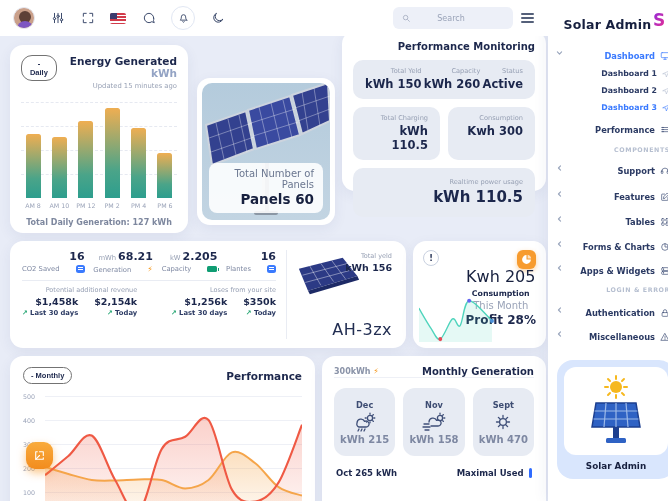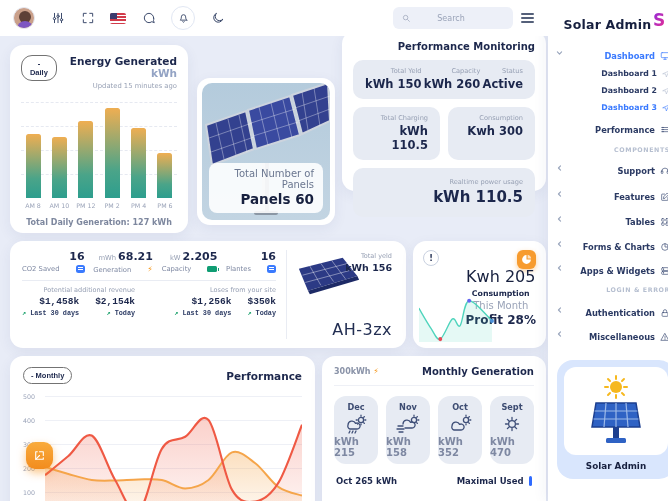--- a/index.html
+++ b/index.html
@@ -68,21 +68,21 @@
   .st-metrics { display:flex; justify-content:space-between; }
   .st-m { text-align:right; }
   .st-mv { font-size:11px; font-weight:bold; }
   .st-mv .u { font-size:6.8px; color:#97a0b4; font-weight:normal; margin-right:2px; }
   .st-ml { font-size:6.8px; color:#7e88a2; margin-top:2px; display:flex; align-items:center; justify-content:flex-end; gap:16px; }
   .st-div { border-top:1px solid #e9ecf3; margin:6px 0 5px; }
   .st-bottom { display:flex; justify-content:space-between; }
   .st-group { text-align:right; }
   .st-gt { font-size:6.5px; color:#97a0b4; }
   .st-gr { display:flex; gap:16px; justify-content:flex-end; margin-top:2px; }
-  .st-gc { text-align:right;font-family:Liberation Mono, monospace; }
+  .st-gc { text-align:right; }
   .st-gv { font-size:9.5px; font-weight:bold; }
   .st-gcap { font-size:6.8px; font-weight:bold; color:#2b3a63; margin-top:2px; }
   .up { color:#18a06a; }
   .st-vdiv { border-left:1px solid #e9ecf3; margin:0 10px 0 0; }
   .st-right { flex:1; position:relative; }
   .st-panel-lbl { position:absolute; right:2px; top:2px; text-align:right; }
   .st-code { position:absolute; right:2px; bottom:0; font-size:16px; color:#222e52; letter-spacing:.5px; }
   .badge-blue { display:inline-block; width:9px; height:8px; background:#3a7afe; border-radius:2.5px; position:relative; }
   .badge-blue::after { content:""; position:absolute; left:2px; top:2px; width:5px; height:1.2px; background:#fff; box-shadow:0 2px 0 #fff; }
   .bolt { color:#f59a23; font-size:8px; }
@@ -107,21 +107,21 @@
   .pf-title { font-size:10.5px; font-weight:bold; }
   .pchart { position:relative; margin-top:12px; margin-left:22px; height:120px; }
   .pgrid { position:absolute; left:0; right:0; border-top:1px solid #eef0f6; }
   .ptick { position:absolute; left:-22px; transform:translateY(-50%); font-size:6.3px; color:#9aa3b8; }
   .pchart svg { position:absolute; inset:0; width:100%; height:100%; }
   .fab { position:absolute; left:16px; top:86px; width:27px; height:27px; border-radius:9px; background:linear-gradient(#f9ab3c,#f28c1e); box-shadow:0 4px 9px rgba(247,155,46,.55); display:flex; align-items:center; justify-content:center; z-index:3; }
   .fab svg { width:13px; height:13px; stroke:#fff; stroke-width:2; fill:none; stroke-linecap:round; stroke-linejoin:round; }
 
   
   .c-month { left:322px; top:356px; width:224px; height:175px; padding:10px 12px; }
-  .mg-head { display:flex; justify-content:space-between; align-items:center; padding-bottom:8px; border-bottom:1px solid #eef0f6; }
+  .mg-head { display:flex; justify-content:space-between; align-items:center; padding-bottom:0; border-bottom:1px solid #eef0f6; }
   .mg-badge { font-size:8px; color:#8a93a8; font-weight:bold; }
   .mg-title { font-size:10px; font-weight:bold; }
   .mg-tiles { display:flex; gap:8px; margin-top:10px; }
   .mg-tile { flex:1; height:68px; background:#e7ebf3; border-radius:12px; display:flex; flex-direction:column; align-items:center; justify-content:center; gap:2px; }
   .mg-mon { font-size:8.2px; font-weight:bold; color:#3d4c72; }
   .mg-tile svg { width:24px; height:20px; stroke:#3f4f78; stroke-width:1.3; fill:none; stroke-linecap:round; stroke-linejoin:round; }
   .mg-val { font-size:10px; color:#7e88a2; font-weight:bold; }
   .mg-foot { display:flex; justify-content:space-between; align-items:center; margin-top:12px; padding:0 2px;gap:6px; }
   .mg-fl { font-size:8.5px; font-weight:bold; }
   .mg-fr { font-size:8.5px; font-weight:bold; display:flex; align-items:center; gap:5px; }
@@ -480,30 +480,20 @@
       <div class="mg-mon">Nov</div>
       <svg viewBox="0 0 24 20">
         <circle cx="18" cy="6" r="2.6"></circle>
           <path d="M18 1.2v1M22.8 6h-1M21.4 2.6l-.7.7M21.4 9.4l-.7-.7"></path>
         <path d="M7 10a4 4 0 0 1 7.6-1.6A3 3 0 1 1 16 14H9"></path>
         <path d="M2 12h5M1 15h7M3 18h4"></path>
       </svg>
       <div class="mg-val">kWh 158</div>
     </div>
     <div class="mg-tile">
-
-      <div class="mg-mon">Oct</div>
-      <svg viewBox="0 0 24 20">
-        <circle cx="18" cy="6" r="2.6"></circle>
-          <path d="M18 1.2v1M22.8 6h-1M21.4 2.6l-.7.7M21.4 9.4l-.7-.7M18 9.8v1"></path>
-        <path d="M4 12a4 4 0 0 1 7.6-1.6A3 3 0 1 1 13 16H6a3 3 0 0 1-2-4z"></path>
-      </svg>
-      <div class="mg-val">kWh 352</div>
-    </div>
-    <div class="mg-tile">
       <div class="mg-mon">Sept</div>
       <svg viewBox="0 0 24 20">
         <circle cx="12" cy="10" r="3.4"></circle>
         <path d="M12 3.5v2M12 14.5v2M18.5 10h-2M7.5 10h-2M16.6 5.4l-1.4 1.4M8.8 13.2l-1.4 1.4M16.6 14.6l-1.4-1.4M8.8 6.8L7.4 5.4"></path>
       </svg>
       <div class="mg-val">kWh 470</div>
     </div>
   </div>
   <div class="mg-foot">
     <div class="mg-fl">Oct 265 kWh</div>

